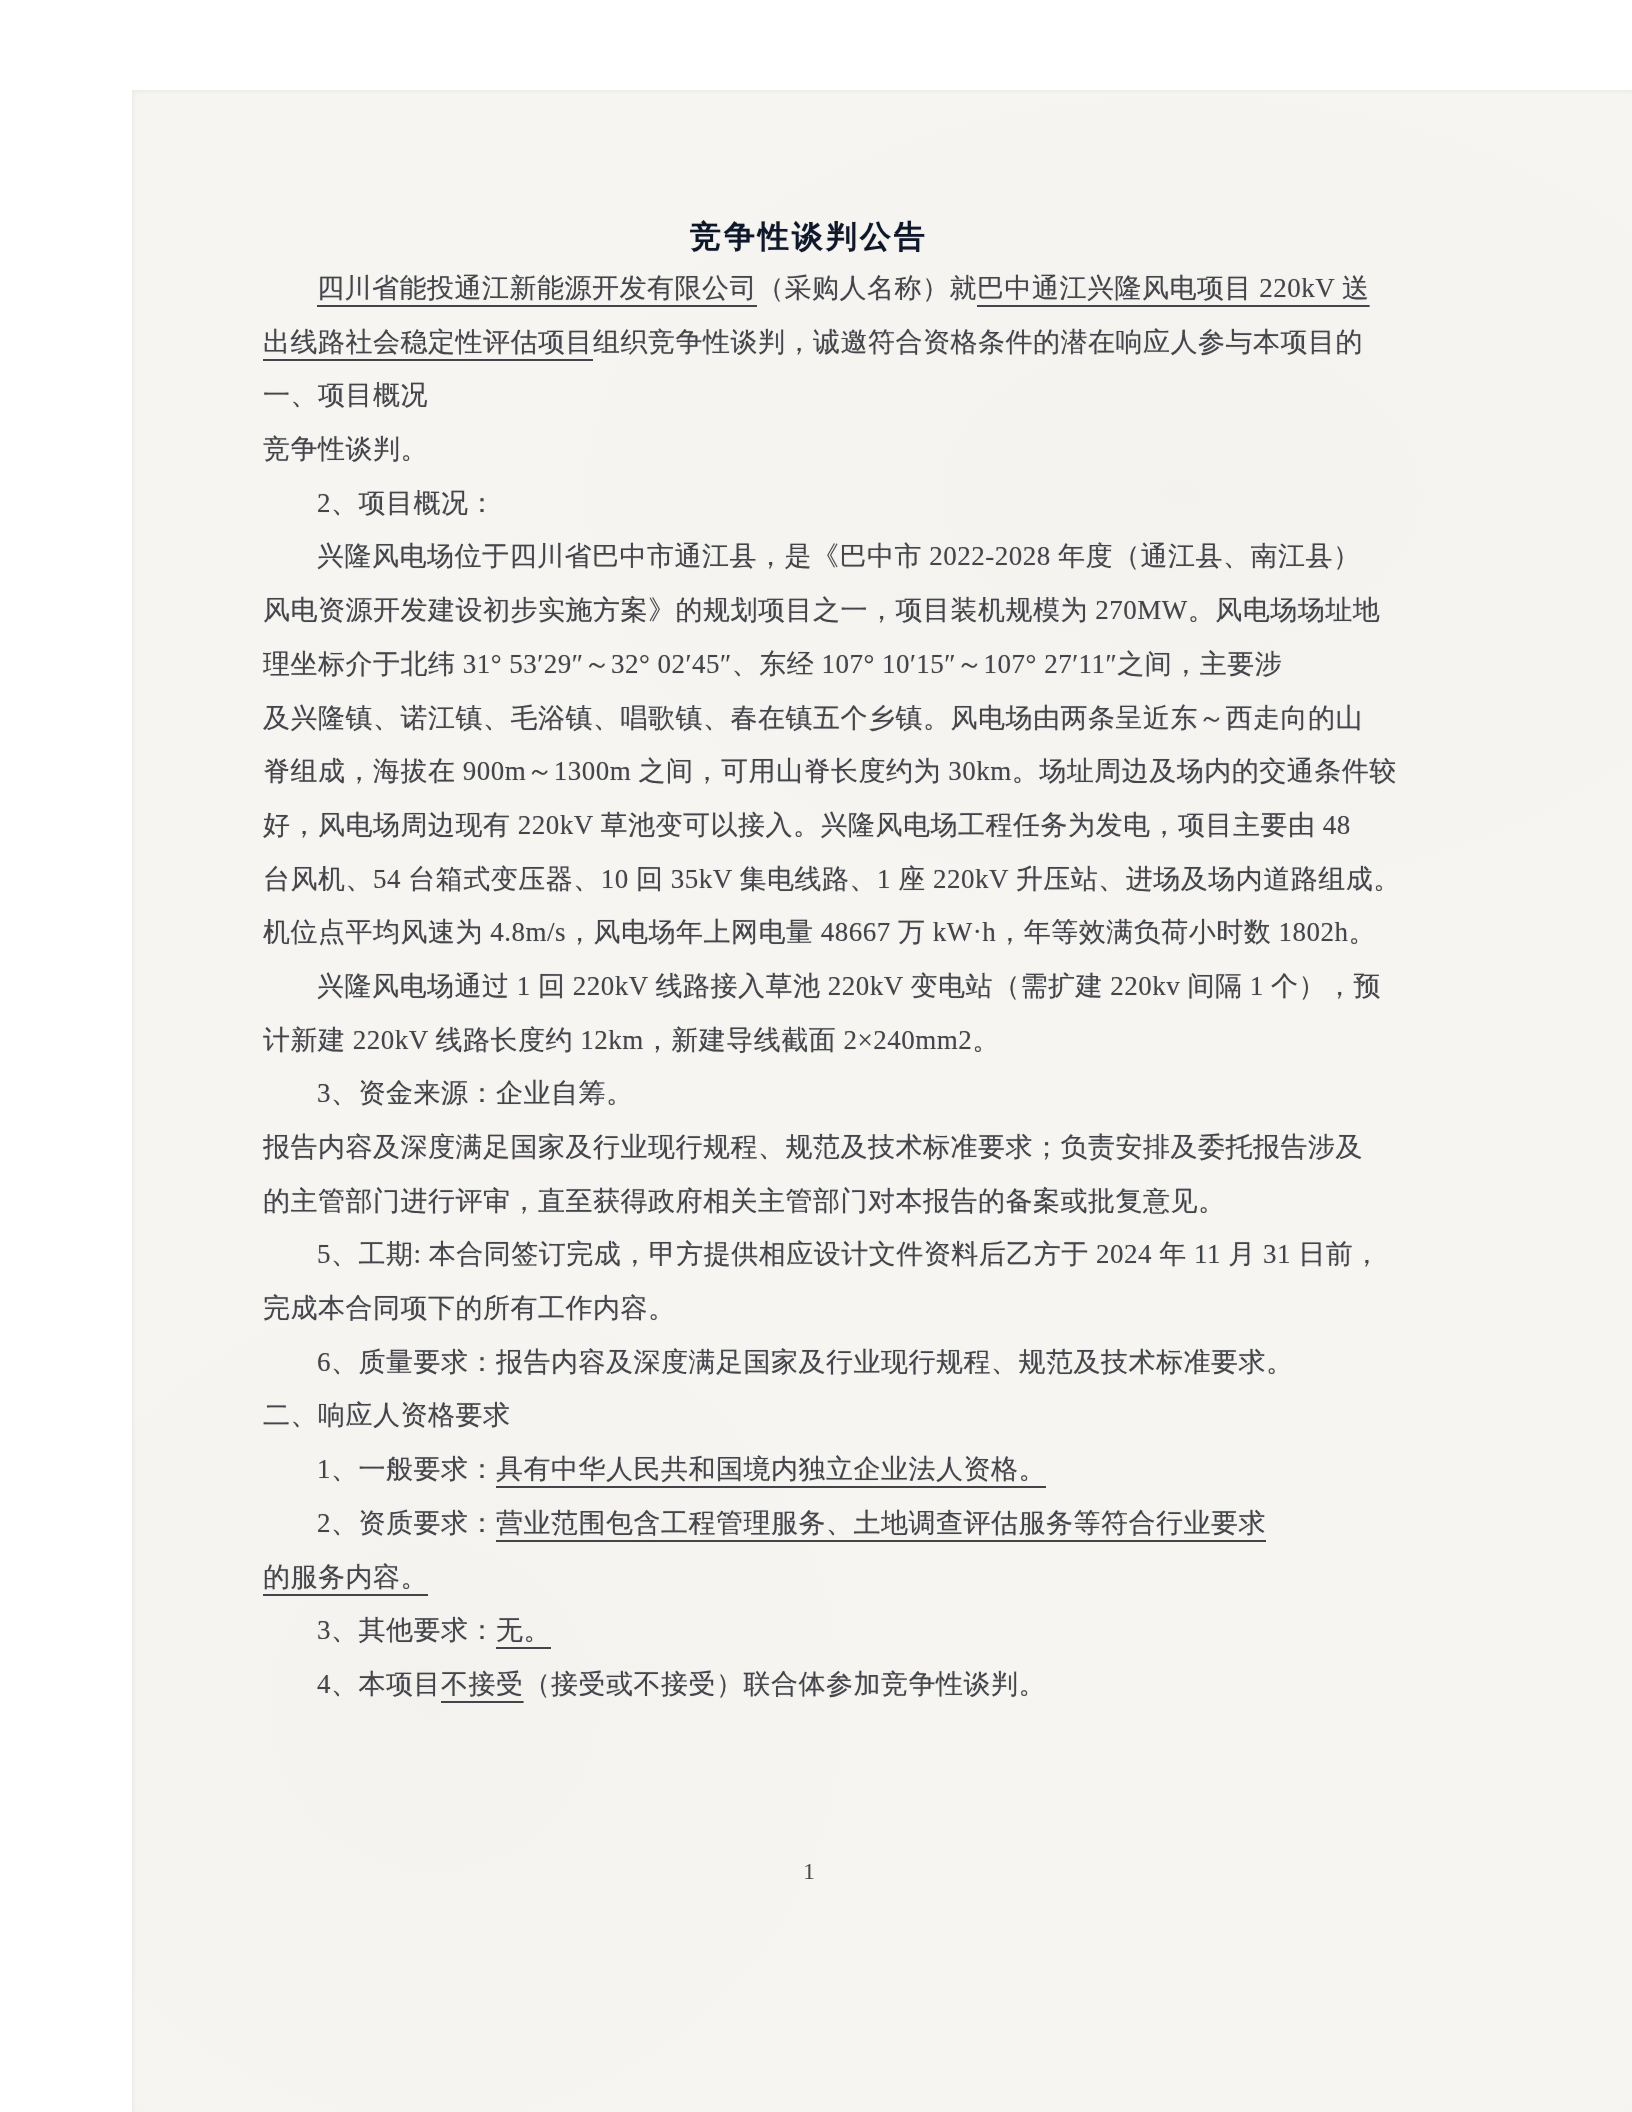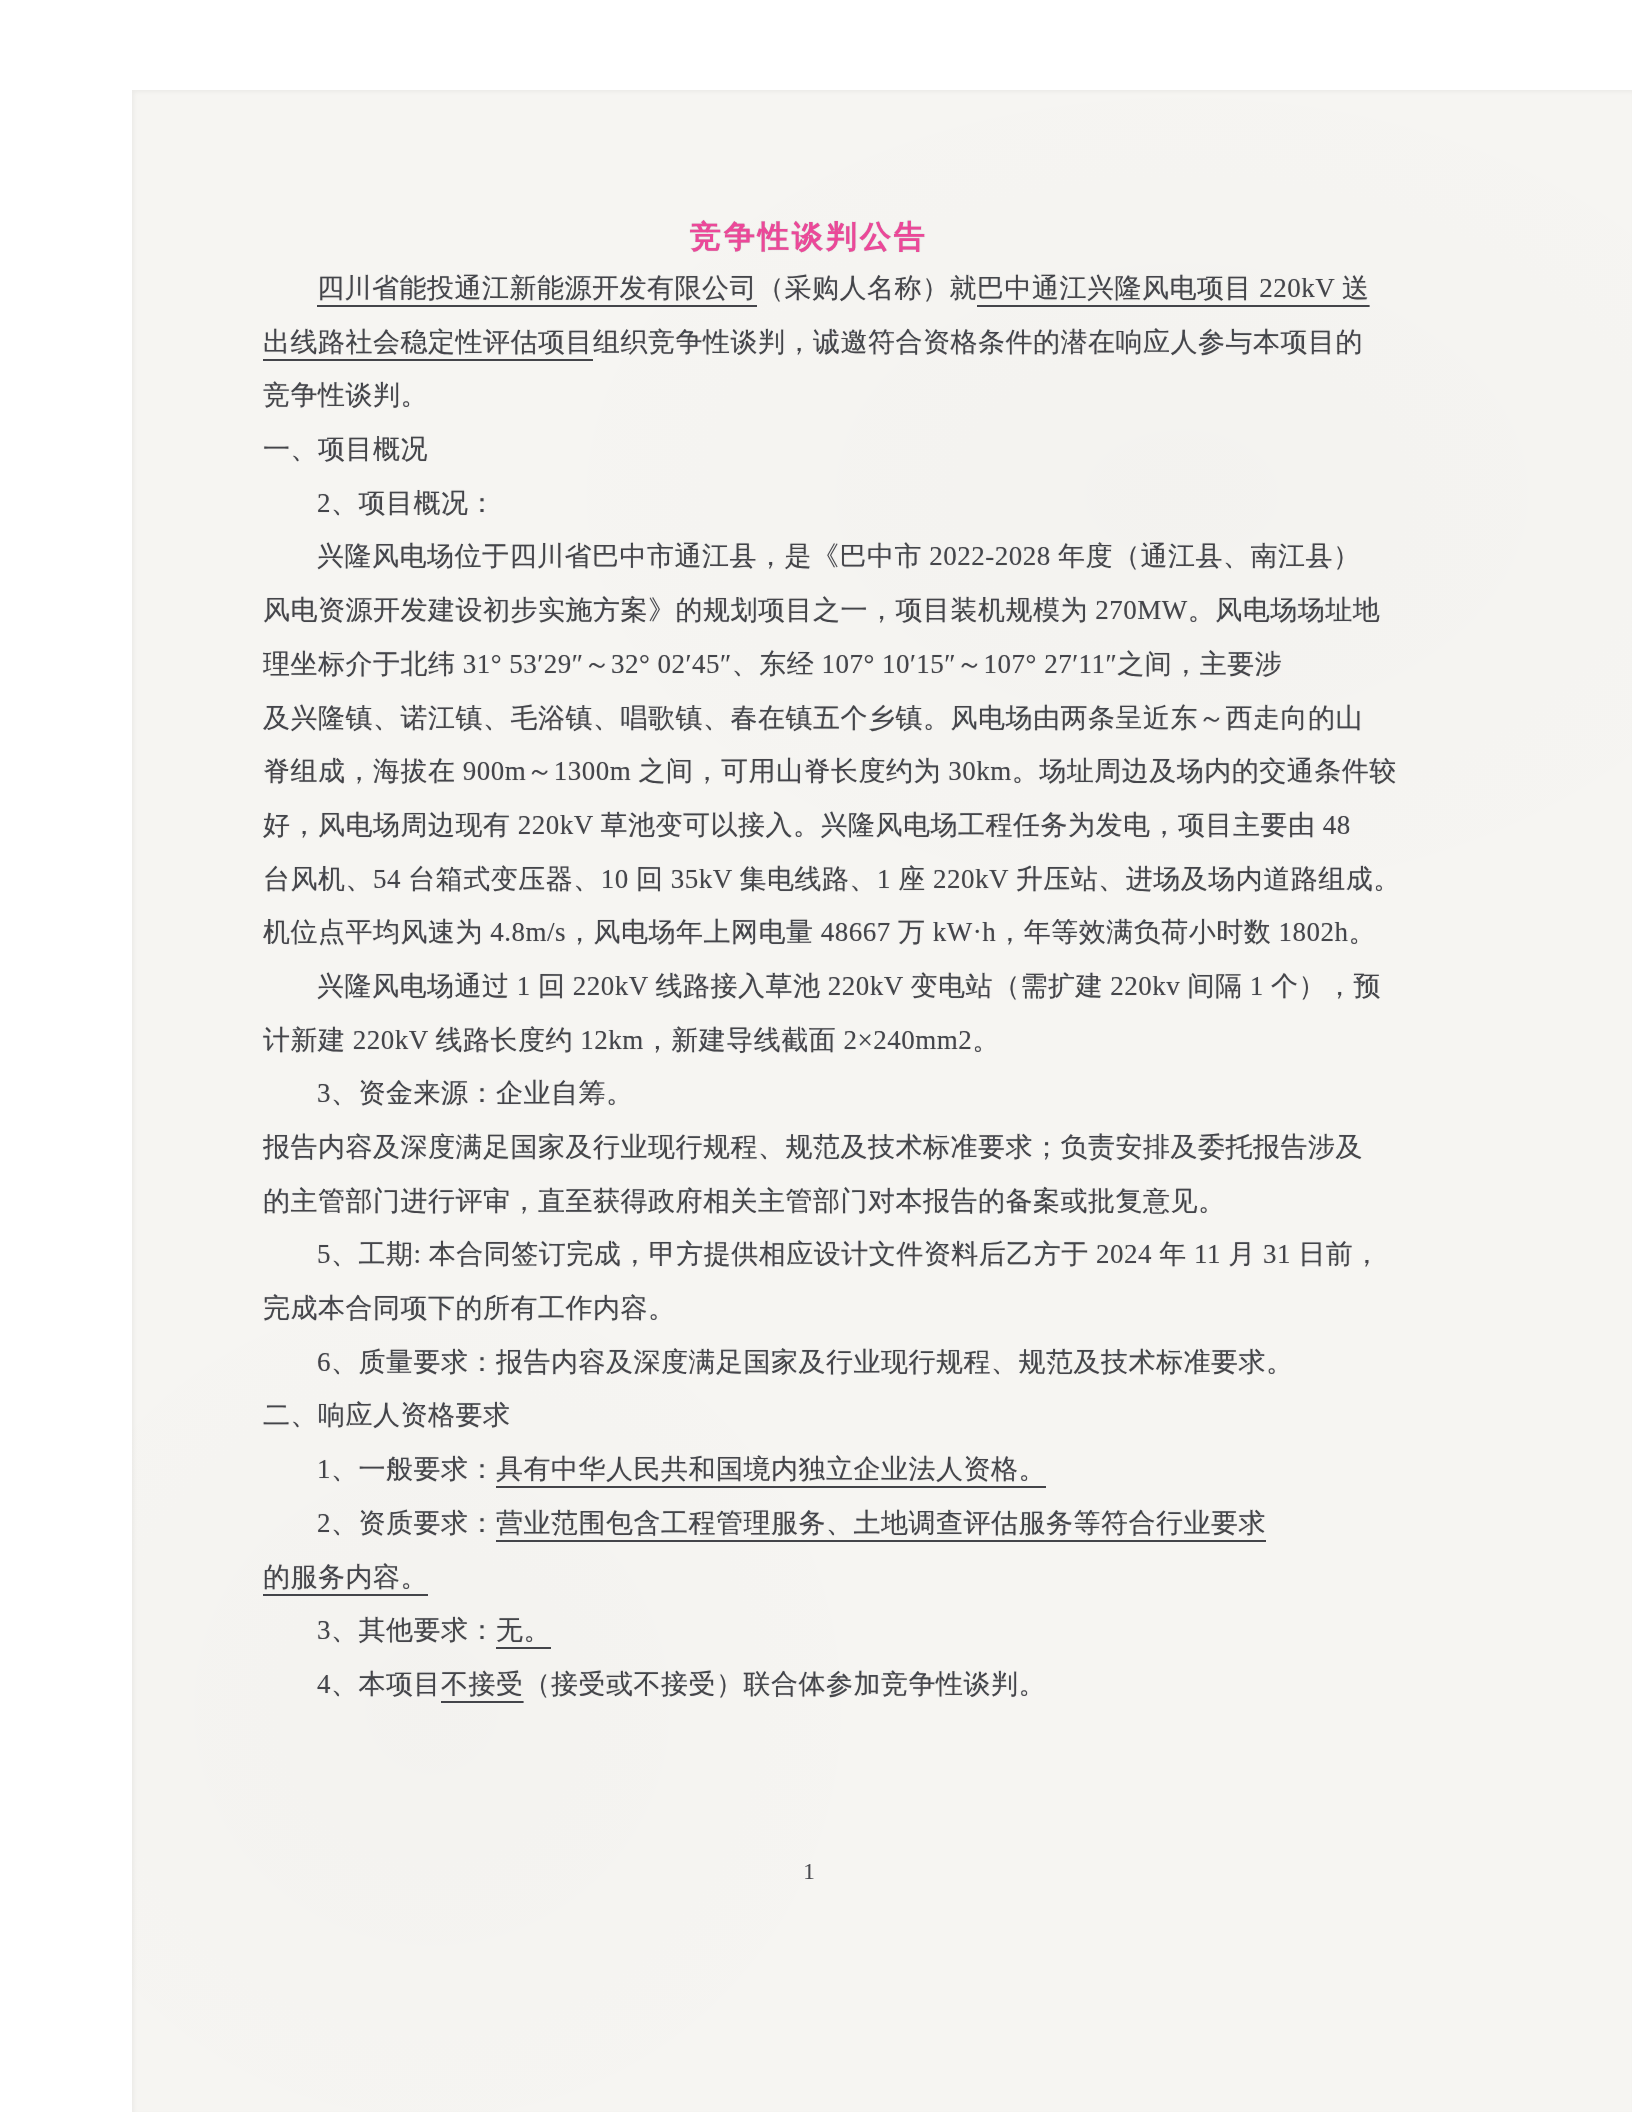--- a/index.html
+++ b/index.html
@@ -17,21 +17,21 @@
       #f6f5f2;
     box-shadow:inset 2px 2px 4px rgba(0,0,0,0.045);
   }
   .content{
     position:absolute;left:263px;top:0;width:1092px;
     color:#44454a;
   }
   .doc-title{
     position:absolute;left:0;top:216px;width:100%;
     text-align:center;font-size:31px;font-weight:600;
-    letter-spacing:3px;color:#ec4899;
+    letter-spacing:3px;color:#0f172a;
     text-shadow:0 0 1px rgba(60,61,66,.4);
   }
   .lines{
     position:absolute;left:0;top:270px;width:100%;
   }
   .line{
     margin:0;height:53.7px;display:flex;
     font-size:27px;white-space:nowrap;
     text-shadow:0 0 1px rgba(63,64,69,.35);
     letter-spacing:0.5px;
@@ -60,24 +60,24 @@
     <p class="line indent">
         <span class="u">四川省能投通江新能源开发有限公司</span>
         <span>（采购人名称）就</span>
         <span class="u">巴中通江兴隆风电项目 220kV 送</span>
       </p>
     <p class="line">
         <span class="u">出线路社会稳定性评估项目</span>
         <span>组织竞争性谈判，诚邀符合资格条件的潜在响应人参与本项目的</span>
       </p>
     <p class="line">
-        <span>竞争性谈判。</span>
+        <span>一、项目概况</span>
       </p>
     <p class="line">
-        <span>一、项目概况</span>
+        <span>竞争性谈判。</span>
       </p>
     <p class="line indent">
         <span>2、项目概况：</span>
       </p>
     <p class="line indent">
         <span>兴隆风电场位于四川省巴中市通江县，是《巴中市 2022-2028 年度（通江县、南江县）</span>
       </p>
     <p class="line">
         <span>风电资源开发建设初步实施方案》的规划项目之一，项目装机规模为 270MW。风电场场址地</span>
       </p>

